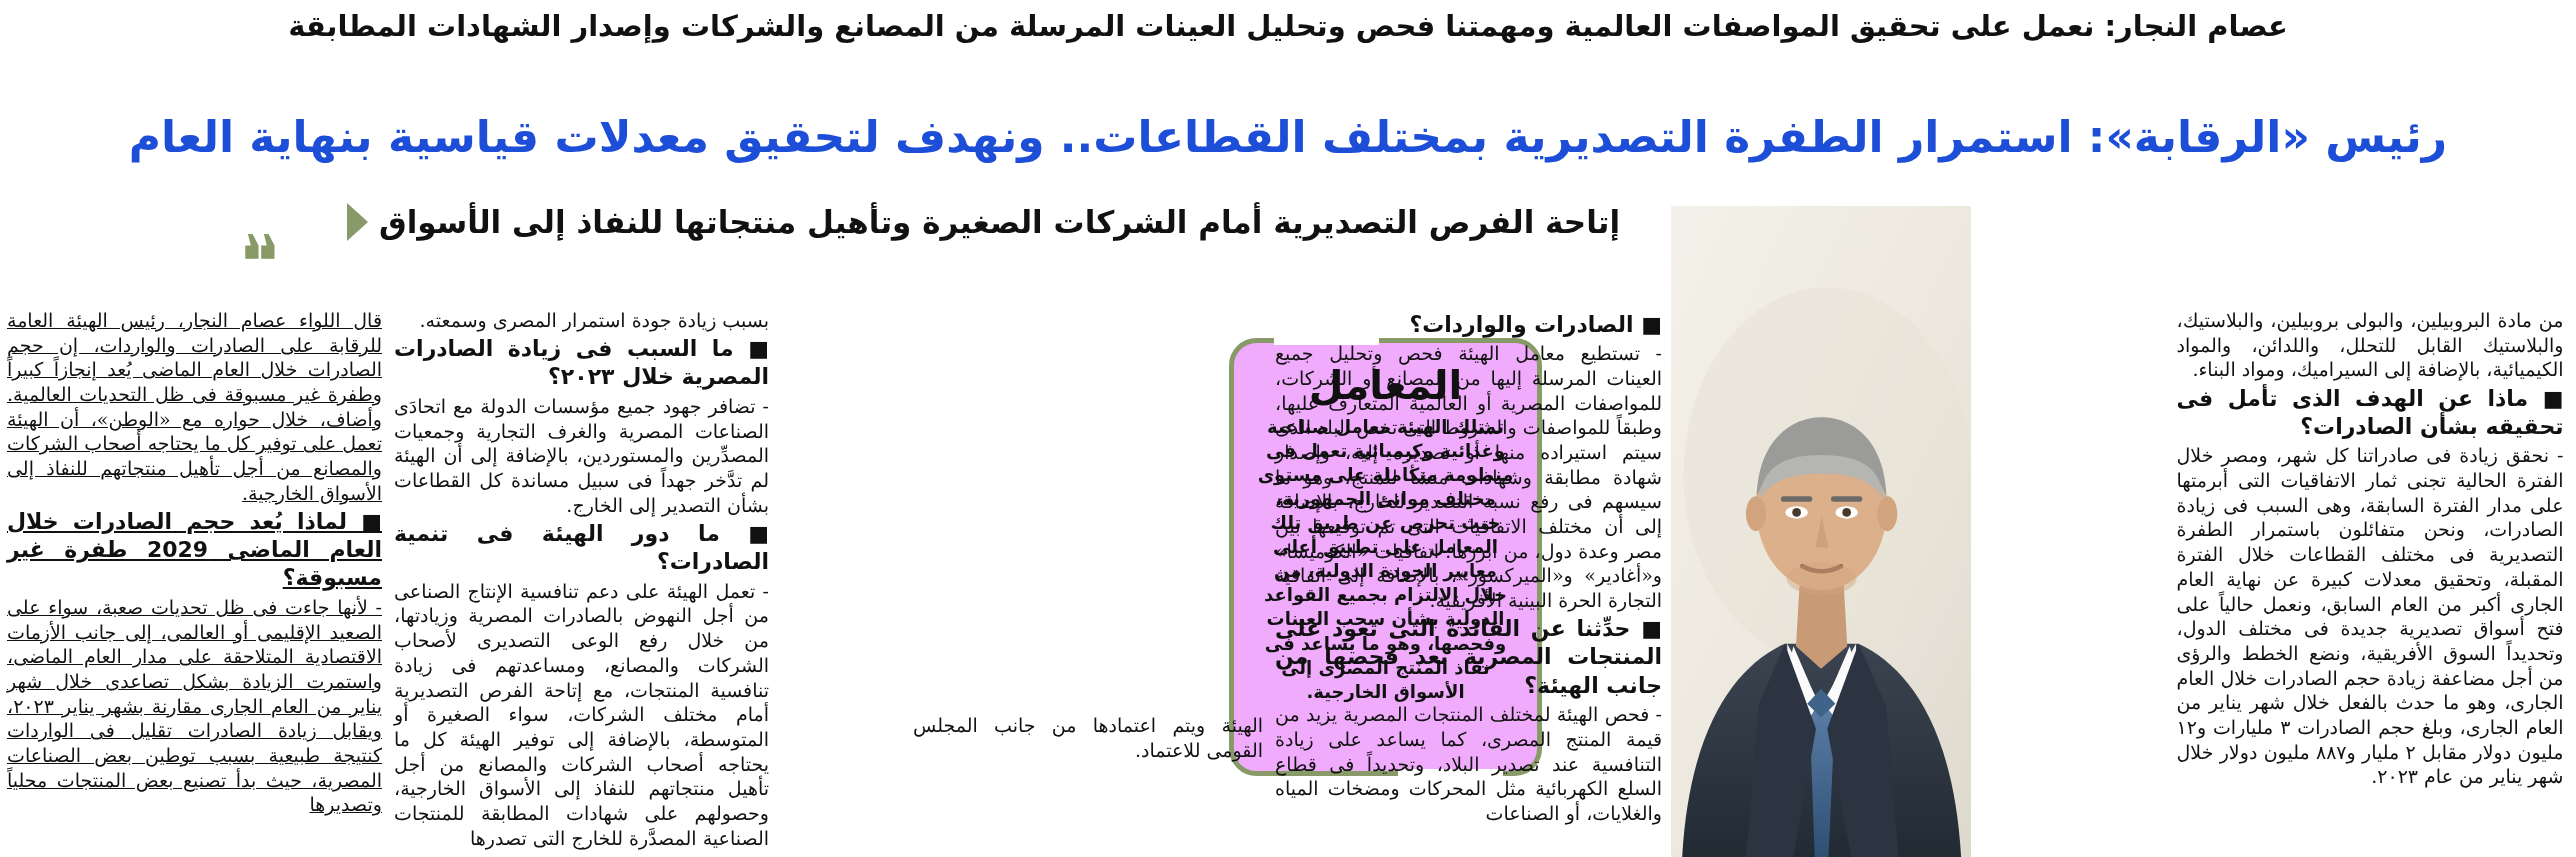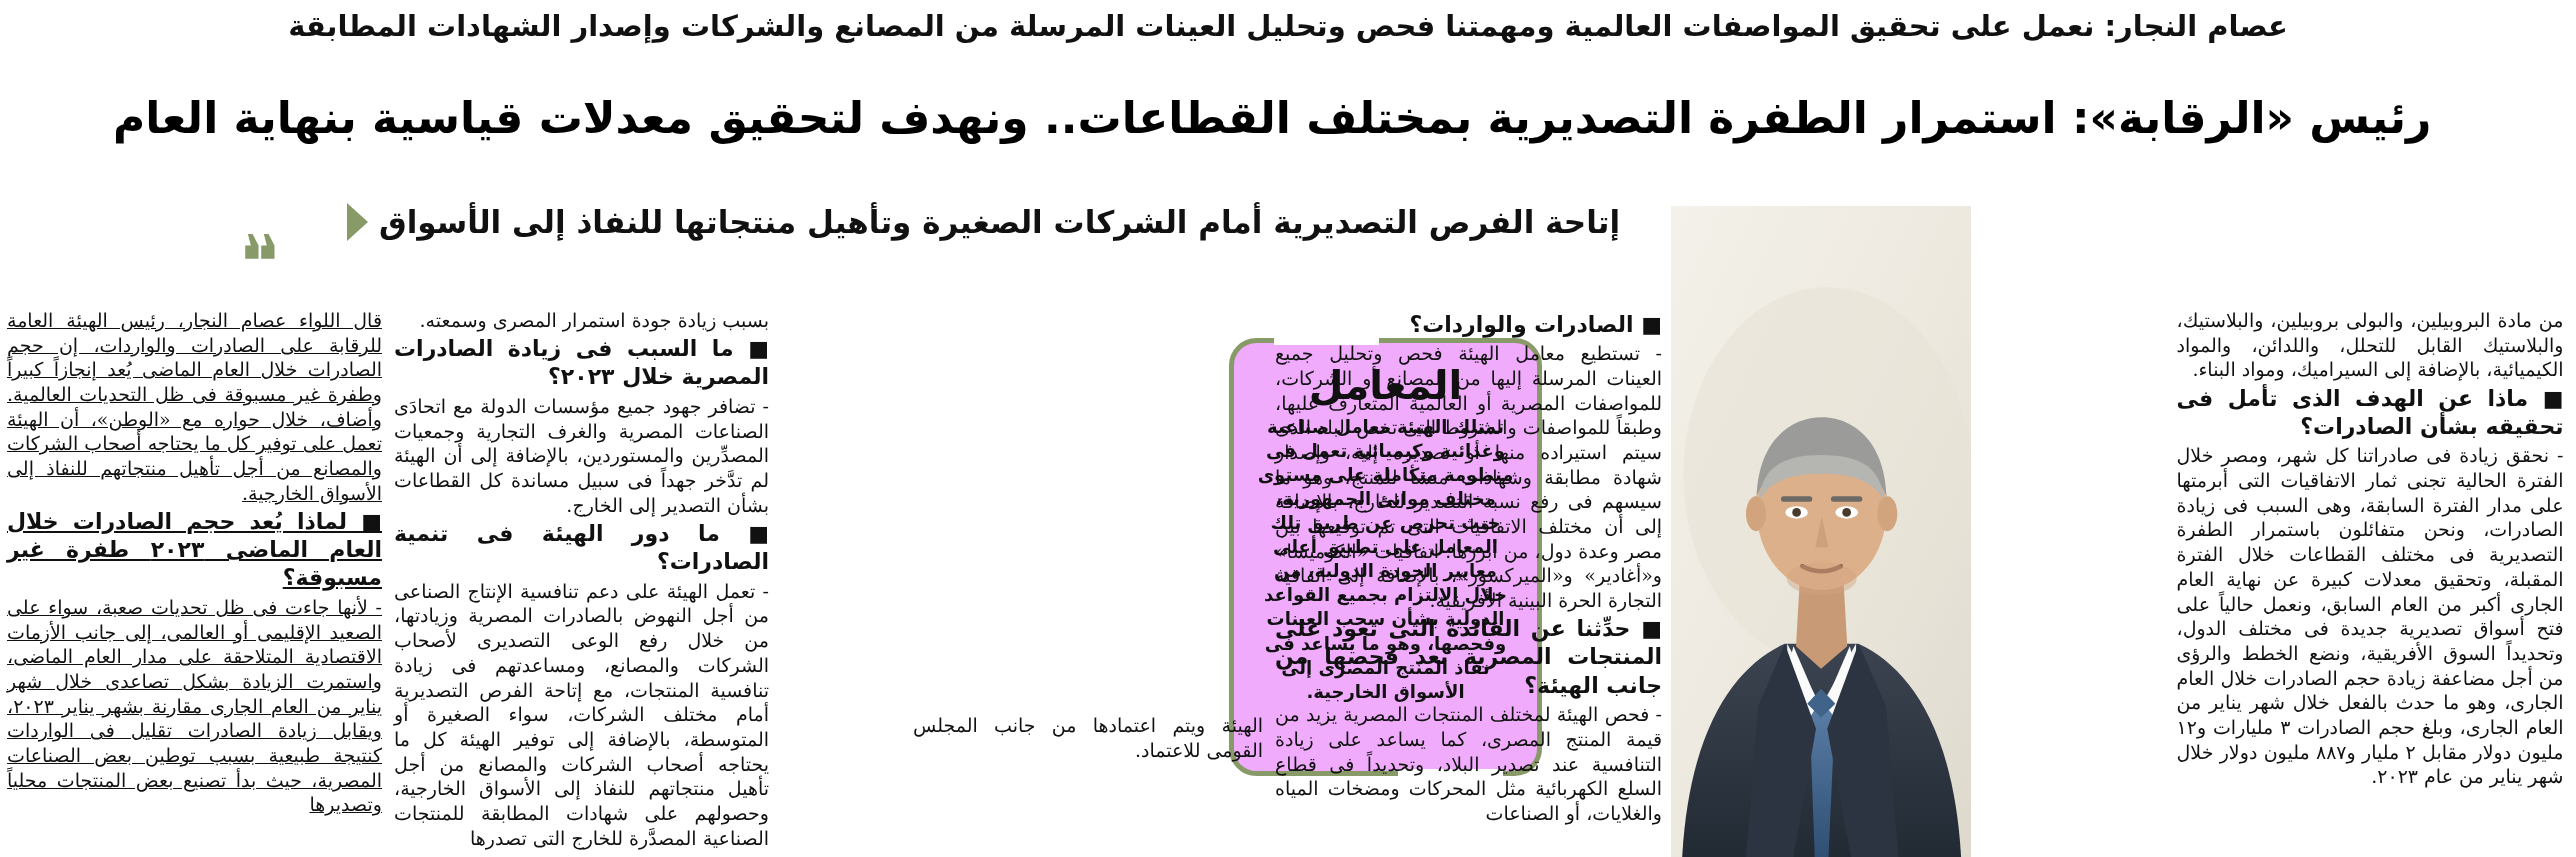--- a/index.html
+++ b/index.html
@@ -17,25 +17,25 @@
     position:absolute;top:11.3px;right:181px;left:181px;
     text-align:center;
     font-weight:bold;
     font-size:29px;
     letter-spacing:-0.6px;
     color:#111111;
     white-space:nowrap;
     line-height:1.1;
   }
   .headline{
-    position:absolute;top:65px;right:113px;left:113px;
-    text-align:left;
+    position:absolute;top:84px;right:113px;left:113px;
+    text-align:center;
     font-weight:bold;
     font-size:61px;
-    color:#000000;
+    color:#1d4ed8;
     white-space:nowrap;
     line-height:1.1;
     letter-spacing:-1.3px;
   }
   .subhead-wrap{
     position:absolute;top:203px;right:663px;left:347px;
     display:flex;align-items:center;justify-content:flex-end;gap:11px;
   }
   .subhead{
     font-weight:bold;
@@ -224,21 +224,21 @@
     <div class="inner">
       <div class="pull-title">المعامل</div>
       <div class="pull-body">تمتلك الهيئة معامل صناعية وغذائية وكيميائية تعمل فى منظومة متكاملة على مستوى مختلف موانئ الجمهورية، حيث تحرص عن طريق تلك المعامل على تطبيق أعلى معايير الجودة الدولية، من خلال الالتزام بجميع القواعد الدولية بشأن سحب العينات وفحصها، وهو ما يساعد فى نفاذ المنتج المصرى إلى الأسواق الخارجية.</div>
     </div>
   </div>
 
   <div class="cols">
 
     <div class="col" id="col4">
       <p class="lead">قال اللواء عصام النجار، رئيس الهيئة العامة للرقابة على الصادرات والواردات، إن حجم الصادرات خلال العام الماضى يُعد إنجازاً كبيراً وطفرة غير مسبوقة فى ظل التحديات العالمية. وأضاف، خلال حواره مع «الوطن»، أن الهيئة تعمل على توفير كل ما يحتاجه أصحاب الشركات والمصانع من أجل تأهيل منتجاتهم للنفاذ إلى الأسواق الخارجية.</p>
-      <p class="q">■ لماذا يُعد حجم الصادرات خلال العام الماضى ٢٠٢٣ طفرة غير مسبوقة؟</p>
+      <p class="q">■ لماذا يُعد حجم الصادرات خلال العام الماضى 2029 طفرة غير مسبوقة؟</p>
       <p>- لأنها جاءت فى ظل تحديات صعبة، سواء على الصعيد الإقليمى أو العالمى، إلى جانب الأزمات الاقتصادية المتلاحقة على مدار العام الماضى، واستمرت الزيادة بشكل تصاعدى خلال شهر يناير من العام الجارى مقارنة بشهر يناير ٢٠٢٣، ويقابل زيادة الصادرات تقليل فى الواردات كنتيجة طبيعية بسبب توطين بعض الصناعات المصرية، حيث بدأ تصنيع بعض المنتجات محلياً وتصديرها</p>
     </div>
 
     <div class="col" id="col3">
       <p class="lead">بسبب زيادة جودة استمرار المصرى وسمعته.</p>
       <p class="q">■ ما السبب فى زيادة الصادرات المصرية خلال ٢٠٢٣؟</p>
       <p>- تضافر جهود جميع مؤسسات الدولة مع اتحادَى الصناعات المصرية والغرف التجارية وجمعيات المصدِّرين والمستوردين، بالإضافة إلى أن الهيئة لم تدَّخر جهداً فى سبيل مساندة كل القطاعات بشأن التصدير إلى الخارج.</p>
       <p class="q">■ ما دور الهيئة فى تنمية الصادرات؟</p>
       <p>- تعمل الهيئة على دعم تنافسية الإنتاج الصناعى من أجل النهوض بالصادرات المصرية وزيادتها، من خلال رفع الوعى التصديرى لأصحاب الشركات والمصانع، ومساعدتهم فى زيادة تنافسية المنتجات، مع إتاحة الفرص التصديرية أمام مختلف الشركات، سواء الصغيرة أو المتوسطة، بالإضافة إلى توفير الهيئة كل ما يحتاجه أصحاب الشركات والمصانع من أجل تأهيل منتجاتهم للنفاذ إلى الأسواق الخارجية، وحصولهم على شهادات المطابقة للمنتجات الصناعية المصدَّرة للخارج التى تصدرها</p>
     </div>

